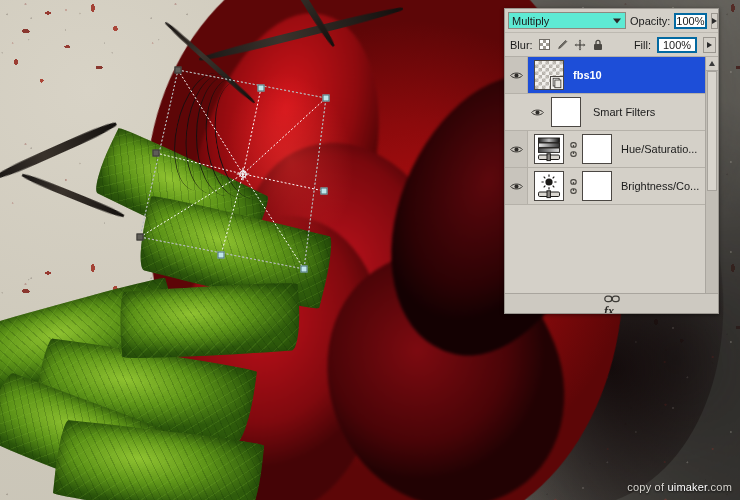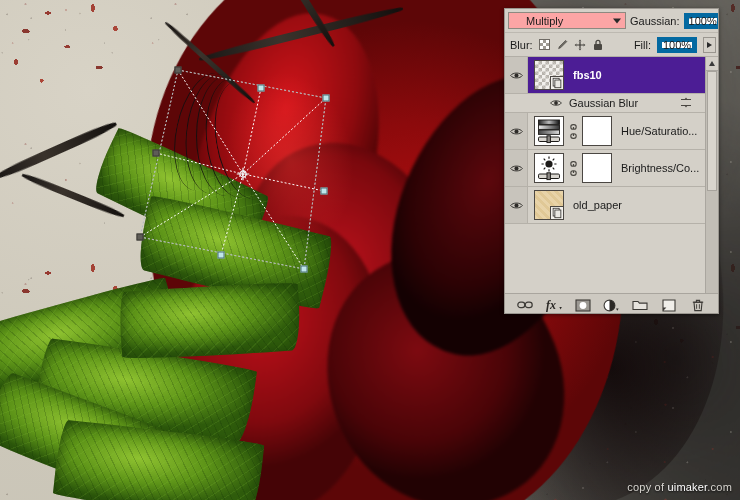--- a/index.html
+++ b/index.html
@@ -193,41 +193,41 @@
     align-items: center;
     height: 23px;
     padding: 0 2px 0 3px;
     gap: 4px;
     border-bottom: 1px solid #bdb9b1;
   }
   .blend-select {
     position: relative;
     flex: 0 0 118px;
     height: 17px;
-    background: #fca5a5;
+    background: #5eead4;
     border: 1px solid #8d8980;
     display: flex;
     align-items: center;
-    padding-left: 17px;
+    padding-left: 3px;
     box-sizing: border-box;
     font-size: 11px;
   }
   .blend-caret {
     position: absolute; right: 4px; top: 50%;
     transform: translateY(-50%);
     width: 0; height: 0;
     border-left: 4px solid transparent;
     border-right: 4px solid transparent;
     border-top: 5px solid #2a2a2a;
   }
   .field-label { font-size: 11px; white-space: nowrap; }
   .num-field {
     width: 40px; height: 16px;
     background: #fff;
-    border: 5px solid #0369a1;
+    border: 2px solid #0369a1;
     font-size: 11px;
     display: flex; align-items: center; justify-content: center;
     box-sizing: border-box;
   }
   .spinner {
     width: 13px; height: 16px;
     background: #d4d0c8;
     border: 1px solid #9a968f;
     display: flex; align-items: center; justify-content: center;
     box-sizing: border-box;
@@ -267,21 +267,21 @@
     overflow: hidden;
   }
   .layer-row {
     position: relative;
     display: flex;
     align-items: center;
     height: 37px;
     border-bottom: 1px solid #b5b1a9;
     box-sizing: border-box;
   }
-  .layer-row.selected { background: #4c1d95; color: #fff; }
+  .layer-row.selected { background: #1d4ed8; color: #fff; }
   .eye-cell {
     flex: 0 0 22px;
     height: 100%;
     display: flex; align-items: center; justify-content: center;
     border-right: 1px solid #b5b1a9;
     background: #c8c4bc;
   }
   .layer-row.selected .eye-cell { background: #c8c4bc; }
   .eye {
     width: 13px; height: 9px;
@@ -397,24 +397,25 @@
   }
   
   .panel-footer {
     position: absolute;
     left: 0; bottom: 0;
     width: 100%;
     height: 20px;
     background: #cdc9c1;
     border-top: 1px solid #a9a59e;
     display: flex;
-    align-items: flex-end;
+    align-items: center;
     justify-content: space-around;
     padding: 0 6px;
     box-sizing: border-box;
+    flex-direction: column;
   }
   .fbtn {
     width: 18px; height: 16px;
     display: flex; align-items: center; justify-content: center;
   }
 
   .watermark {
     position: absolute;
     right: 8px; bottom: 7px;
     font-size: 11px;
@@ -501,21 +502,21 @@
     </svg>
   </div>
 
   <div id="layers-panel">
 
     <div class="panel-row-top">
       <div class="blend-select">
         <span>Multiply</span>
         <span class="blend-caret"></span>
       </div>
-      <span class="field-label">Gaussian:</span>
+      <span class="field-label">Opacity:</span>
       <div class="num-field">
         <span>100%</span>
       </div>
       <div class="spinner">
           <i></i>
         </div>
     </div>
 
     <div class="panel-row-lock">
       <span class="field-label">Blur:</span>
@@ -554,37 +555,31 @@
         <div class="thumb">
           <svg class="smart-badge" viewBox="0 0 14 14">
             <rect x="2.5" y="1.5" width="7" height="9" fill="#fff" stroke="#3b3835" stroke-width="1"></rect>
             <rect x="4.5" y="3.5" width="7" height="9" fill="#e9e7e3" stroke="#3b3835" stroke-width="1"></rect>
           </svg>
         </div>
         <span class="layer-name">fbs10</span>
       </div>
 
 
-
-      <div class="filter-row">
+      <div class="sf-row">
         <div class="sf-eye">
-          <svg width="12" height="8" viewBox="0 0 14 9">
+          <svg class="eye" viewBox="0 0 14 9">
             <path d="M0.7 4.5 C3 1 11 1 13.3 4.5 C11 8 3 8 0.7 4.5Z" fill="none" stroke="#2e2c29" stroke-width="1"></path>
             <circle cx="7" cy="4.5" r="2.2" fill="#2e2c29"></circle>
           </svg>
         </div>
-        <span class="filter-name">Gaussian Blur</span>
-        <span class="filter-opts">
-          <svg width="12" height="11" viewBox="0 0 12 11">
-            <path d="M1 2.5 h10 M1 8.5 h10" stroke="#4a4742" stroke-width="1"></path>
-            <path d="M6 0.6 L8 3 H4 Z" fill="#4a4742"></path>
-            <path d="M6 10.4 L4 8 H8 Z" fill="#4a4742"></path>
-          </svg>
-        </span>
-      </div>
+        <div class="mask-thumb"></div>
+        <span class="sf-label">Smart Filters</span>
+      </div>
+
 
       <div class="layer-row">
         <div class="eye-cell">
           <svg class="eye" viewBox="0 0 14 9">
             <path d="M0.7 4.5 C3 1 11 1 13.3 4.5 C11 8 3 8 0.7 4.5Z" fill="none" stroke="#2e2c29" stroke-width="1"></path>
             <circle cx="7" cy="4.5" r="2.2" fill="#2e2c29"></circle>
           </svg>
         </div>
         <div class="adj-thumb">
           <svg width="26" height="26" viewBox="0 0 26 26">
@@ -644,35 +639,20 @@
           <svg width="9" height="15" viewBox="0 0 9 15">
             <path d="M4.5 3 v2 M4.5 10 v2" stroke="#4a4742" stroke-width="1.2"></path>
             <rect x="1.8" y="0.6" width="5.4" height="4.6" rx="2.3" fill="none" stroke="#4a4742" stroke-width="1.1"></rect>
             <rect x="1.8" y="9.8" width="5.4" height="4.6" rx="2.3" fill="none" stroke="#4a4742" stroke-width="1.1"></rect>
           </svg>
         </span>
         <div class="mask-thumb" style="margin-left:5px"></div>
         <span class="layer-name">Brightness/Co...</span>
       </div>
 
-      <div class="layer-row">
-        <div class="eye-cell">
-          <svg class="eye" viewBox="0 0 14 9">
-            <path d="M0.7 4.5 C3 1 11 1 13.3 4.5 C11 8 3 8 0.7 4.5Z" fill="none" stroke="#2e2c29" stroke-width="1"></path>
-            <circle cx="7" cy="4.5" r="2.2" fill="#2e2c29"></circle>
-          </svg>
-        </div>
-        <div class="thumb paper">
-          <svg class="smart-badge" viewBox="0 0 14 14">
-            <rect x="2.5" y="1.5" width="7" height="9" fill="#fff" stroke="#3b3835" stroke-width="1"></rect>
-            <rect x="4.5" y="3.5" width="7" height="9" fill="#e9e7e3" stroke="#3b3835" stroke-width="1"></rect>
-          </svg>
-        </div>
-        <span class="layer-name">old_paper</span>
-      </div>
 
       <div class="v-scroll">
         <div class="scroll-arrow">
             <i></i>
           </div>
         <div class="scroll-thumb"></div>
       </div>
     </div>
 
     <div class="panel-footer">

